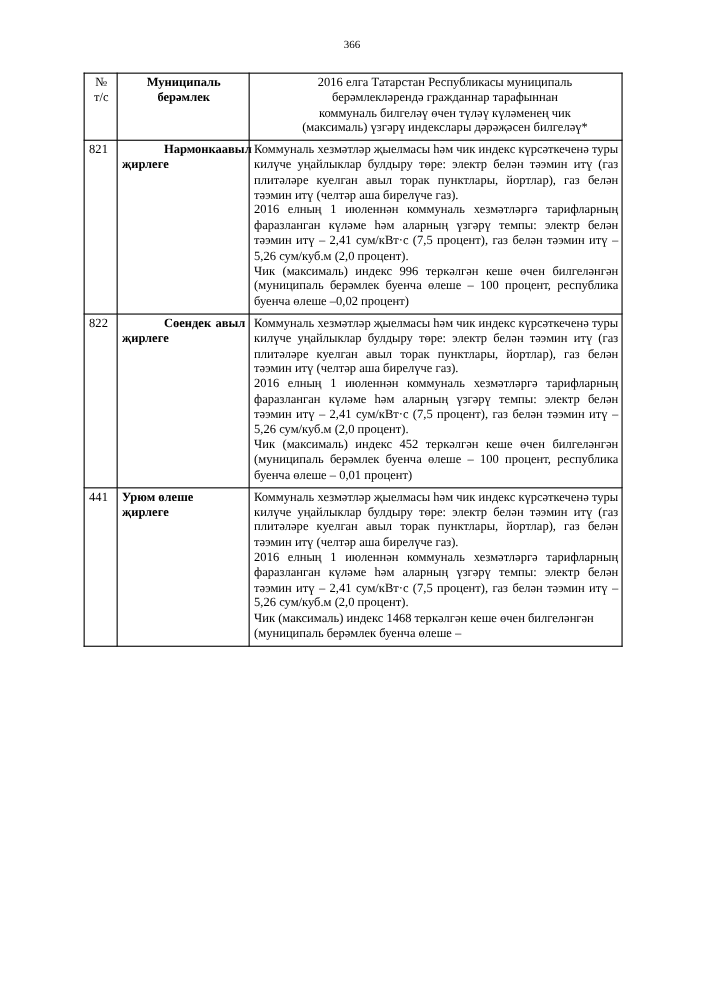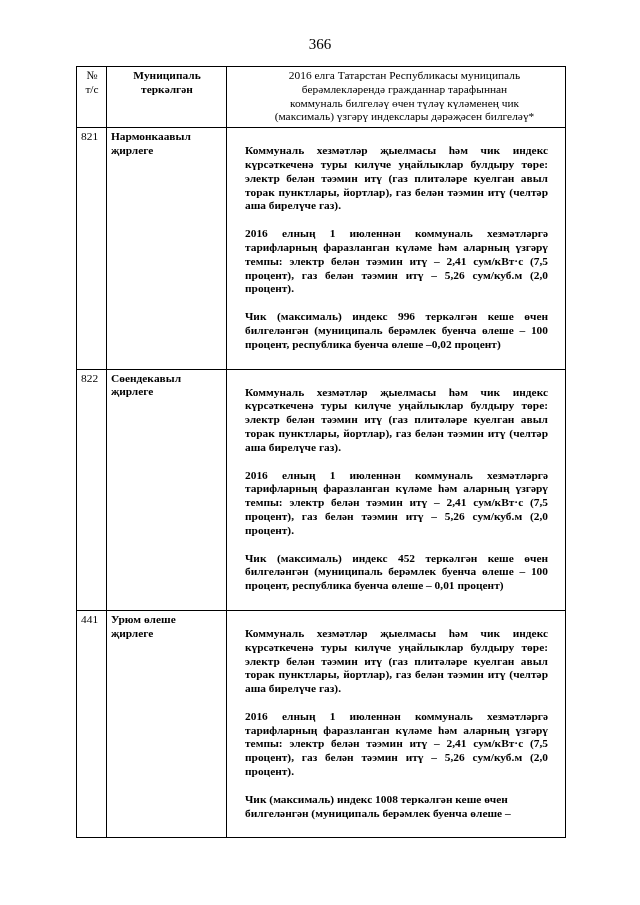--- a/index.html
+++ b/index.html
@@ -20,21 +20,21 @@
     width: 640px;
     height: 905px;
     box-sizing: border-box;
   }
   .page-number {
     position: absolute;
     top: 36px;
     left: 0;
     width: 640px;
     text-align: center;
-    font-size: 15px;
+    font-size: 10px;
   }
   .doc-table {
     position: absolute;
     top: 66px;
     left: 76px;
     width: 489px;
     border-collapse: collapse;
     table-layout: fixed;
   }
   .doc-table td {
@@ -55,30 +55,30 @@
     text-align: center;
     padding-left: 20px;
   }
   .hdr-line { display: block; }
 
   .name-cell {
     position: relative;
   }
   .name-spread {
     display: flex;
-    justify-content: flex-start;
+    justify-content: space-between;
+    margin-left: 38px;
   }
   .num-cell {
     text-align: left;
   }
   .para {
-    margin: 14px;
+    margin: 0;
     text-align: justify;
     text-justify: inter-word;
-    font-weight: bold;
   }
   .para + .para {
     margin-top: 0px;
   }
   .nowrapend { text-align: left; }
 </style>
 </head>
 <body>
 
 <div class="page">
@@ -92,21 +92,21 @@
       <col class="col-text">
     </colgroup>
     <tbody>
       <tr class="hdr">
         <td class="col-num">
           <span class="hdr-line">№</span>
           <span class="hdr-line">т/с</span>
         </td>
         <td class="col-name">
           <span class="hdr-line">Муниципаль</span>
-          <span class="hdr-line">теркәлгән</span>
+          <span class="hdr-line">берәмлек</span>
         </td>
         <td class="col-text">
           <span class="hdr-line">2016 елга Татарстан Республикасы муниципаль</span>
           <span class="hdr-line">берәмлекләрендә гражданнар тарафыннан</span>
           <span class="hdr-line">коммуналь билгеләү өчен түләү күләменең чик</span>
           <span class="hdr-line">(максималь) үзгәрү индекслары дәрәҗәсен билгеләү*</span>
         </td>
       </tr>
 
       <tr>
@@ -143,19 +143,19 @@
 
       <tr>
         <td class="col-num num-cell">441</td>
         <td class="col-name name-cell">
           <div>Урюм өлеше</div>
           <div>җирлеге</div>
         </td>
         <td class="col-text">
           <p class="para">Коммуналь хезмәтләр җыелмасы һәм чик индекс күрсәткеченә туры килүче уңайлыклар булдыру төре: электр белән тәэмин итү (газ плитәләре куелган авыл торак пунктлары, йортлар), газ белән тәэмин итү (челтәр аша бирелүче газ).</p>
           <p class="para">2016 елның 1 июленнән коммуналь хезмәтләргә тарифларның фаразланган күләме һәм аларның үзгәрү темпы: электр белән тәэмин итү – 2,41 сум/кВт·с (7,5 процент), газ белән тәэмин итү – 5,26 сум/куб.м (2,0 процент).</p>
-          <p class="para nowrapend">Чик (максималь) индекс 1008 теркәлгән  кеше өчен билгеләнгән (муниципаль берәмлек буенча өлеше –</p>
+          <p class="para nowrapend">Чик (максималь) индекс 1468 теркәлгән  кеше өчен билгеләнгән (муниципаль берәмлек буенча өлеше –</p>
         </td>
       </tr>
     </tbody>
   </table>
 
 </div>
 
 </body></html>

